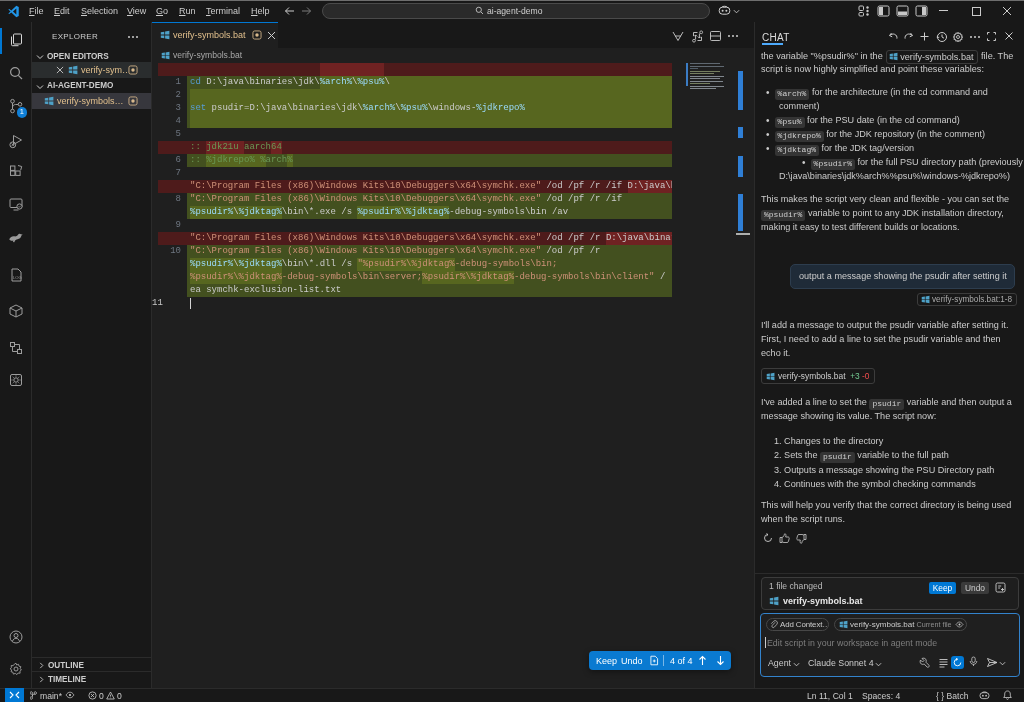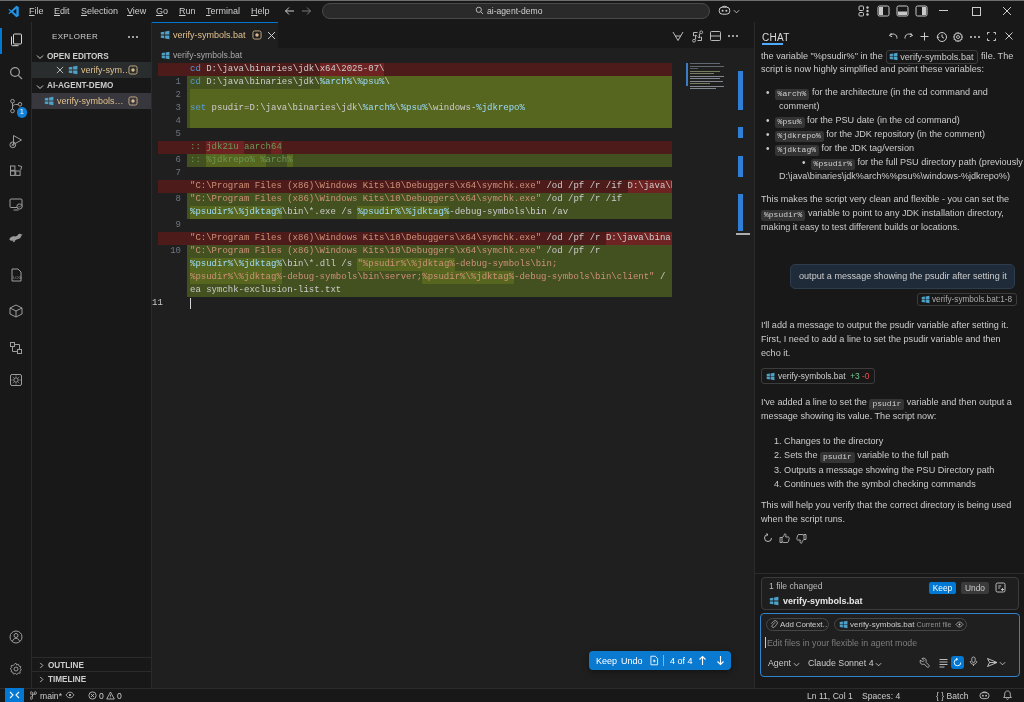--- a/index.html
+++ b/index.html
@@ -299,21 +299,20 @@
       </svg>
     </div>
 <div class="abs" style="left:161px;top:51px">
       <svg width="9" height="9" viewBox="0 0 10 10" fill="none">
         <path d="M0.8 2.3 L4.3 1.7 V4.6 H0.8 Z M5.1 1.55 L9.4 0.85 V4.6 H5.1 Z M0.8 5.4 H4.3 V8.3 L0.8 7.7 Z M5.1 5.4 H9.4 V9.15 L5.1 8.45 Z" fill="#4ea1c7"></path>
       </svg>
     </div>
 <div class="abs" style="left:173px;top:50px;font-size:8.6px;color:#a9a9a9">verify-symbols.bat</div>
 <div class="abs" style="left:158px;top:63.0px;width:514px;height:13.0px;background:#4e1b1b"></div>
 <div class="abs" style="left:319.6px;top:63.0px;width:64.8px;height:13.0px;background:#6f2222"></div>
-<div class="abs mono" style="left:190.0px;top:63.0px;width:482.0px;height:13.0px;line-height:13.0px;white-space:pre;overflow:hidden"><span style="color:#569cd6">cd</span><span style="color:#cccccc">&nbsp;D:\java\binaries\jdk\x64\2025-07\</span></div>
 <div class="abs" style="left:187px;top:76.0px;width:485px;height:13.0px;background:#43501f"></div>
 <div class="abs" style="left:319.6px;top:76.0px;width:352.4px;height:13.0px;background:#57661f"></div>
 <div class="abs mono" style="left:152px;top:76.0px;width:29px;height:13.0px;line-height:13.0px;text-align:right;color:#6e7681">1</div>
 <div class="abs mono" style="left:190.0px;top:76.0px;width:482.0px;height:13.0px;line-height:13.0px;white-space:pre;overflow:hidden"><span style="color:#569cd6">cd</span><span style="color:#cccccc">&nbsp;D:\java\binaries\jdk\</span><span style="color:#9cdcfe">%arch%</span><span style="color:#cccccc">\</span><span style="color:#9cdcfe">%psu%</span><span style="color:#cccccc">\</span></div>
 <div class="abs" style="left:187px;top:89.0px;width:485px;height:13.0px;background:#43501f"></div>
 <div class="abs" style="left:190.0px;top:89.0px;width:482.0px;height:13.0px;background:#57661f"></div>
 <div class="abs mono" style="left:152px;top:89.0px;width:29px;height:13.0px;line-height:13.0px;text-align:right;color:#6e7681">2</div>
 <div class="abs" style="left:187px;top:102.0px;width:485px;height:13.0px;background:#43501f"></div>
 <div class="abs" style="left:190.0px;top:102.0px;width:482.0px;height:13.0px;background:#57661f"></div>
 <div class="abs mono" style="left:152px;top:102.0px;width:29px;height:13.0px;line-height:13.0px;text-align:right;color:#6e7681">3</div>
@@ -548,21 +547,21 @@
       <span style="font-size:8px;color:#cccccc">verify-symbols.bat</span>
       <span style="font-size:7.2px;color:#8f8f8f">&nbsp;Current file</span>
       <span style="display:flex;margin-left:3px">
         <svg width="9" height="7" viewBox="0 0 9 7" fill="none">
           <path d="M1 3.5 C2.2 1.8 3.5 1 4.5 1 s2.3.8 3.5 2.5 C6.8 5.2 5.5 6 4.5 6 S2.2 5.2 1 3.5 Z" stroke="#ccc" stroke-width=".7"></path>
           <circle cx="4.5" cy="3.5" r="1" fill="#ccc"></circle>
         </svg>
       </span>
     </div>
 <div class="abs" style="left:764.5px;top:637px;width:1px;height:11px;background:#cccccc"></div>
-<div class="abs" style="left:767px;top:638px;font-size:8.8px;color:#7e7e7e;white-space:nowrap">Edit files in your flexible in agent mode</div>
+<div class="abs" style="left:767px;top:638px;font-size:8.8px;color:#7e7e7e;white-space:nowrap">Edit script in your workspace in agent mode</div>
 <div class="abs" style="left:768px;top:658px;font-size:8.8px;color:#cccccc">Agent</div>
 <div class="abs" style="left:793px;top:661px">
       <svg width="7" height="7" viewBox="0 0 8 8" fill="none">
         <path d="M1 2.5 L4 5.5 L7 2.5" stroke="#cccccc"></path>
       </svg>
     </div>
 <div class="abs" style="left:808px;top:658px;font-size:8.8px;color:#cccccc">Claude Sonnet 4</div>
 <div class="abs" style="left:875px;top:661px">
       <svg width="7" height="7" viewBox="0 0 8 8" fill="none">
         <path d="M1 2.5 L4 5.5 L7 2.5" stroke="#cccccc"></path>

